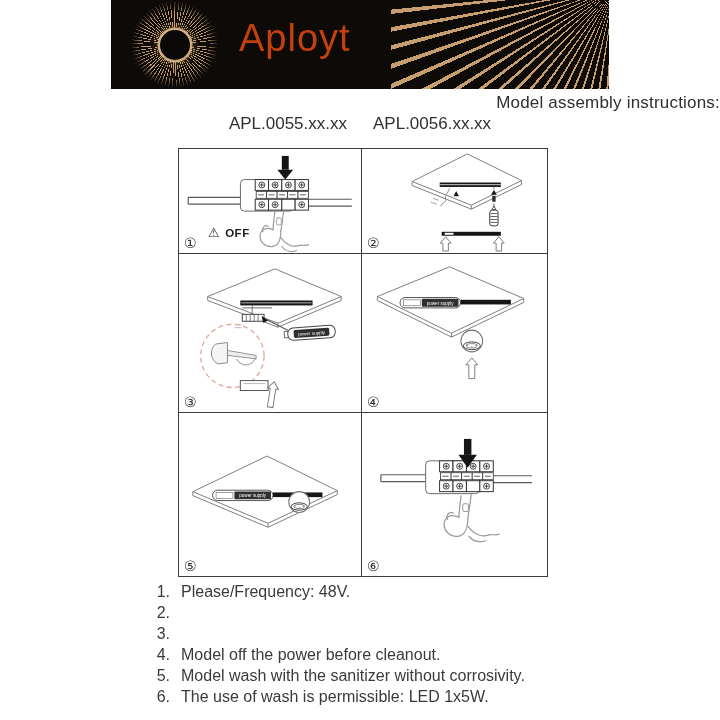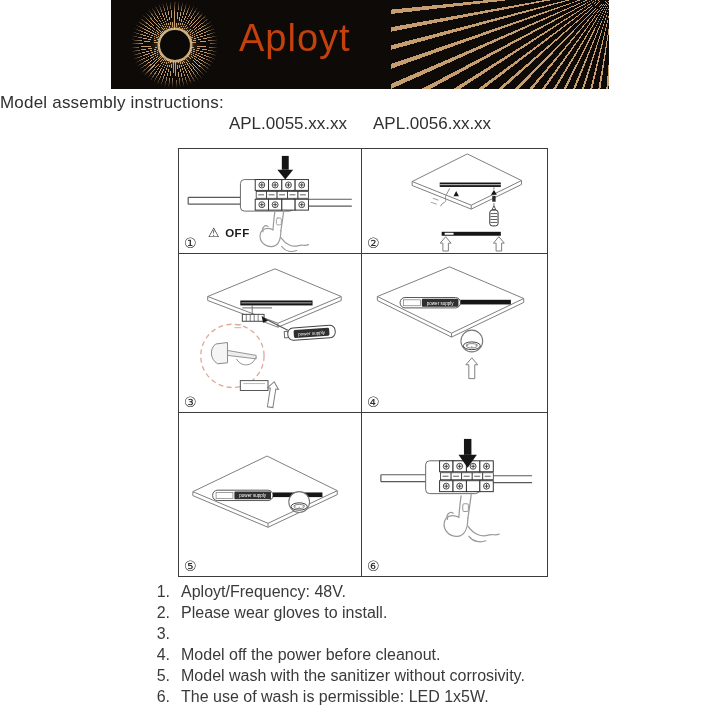--- a/index.html
+++ b/index.html
@@ -11,21 +11,21 @@
     background:repeating-conic-gradient(#c79e6f 0deg 1.4deg, rgba(0,0,0,0) 1.4deg 5.2deg);
     -webkit-mask-image:radial-gradient(circle,#000 52%,transparent 71%);
     mask-image:radial-gradient(circle,#000 52%,transparent 71%);}
   .sunburst::after{content:"";position:absolute;left:50%;top:50%;width:30px;height:30px;transform:translate(-50%,-50%);
     border-radius:50%;background:#0b0907;box-shadow:0 0 0 2.5px rgba(225,190,140,.85),0 0 10px 4px rgba(200,160,110,.35)}
   .brand{position:absolute;left:128px;top:17px;font-size:38px;font-weight:400;color:#c2410c;letter-spacing:1px}
   .banner-rays{position:absolute;right:0;top:0;width:218px;height:89px;
     background:repeating-conic-gradient(from 150deg at 103% -14%, rgba(0,0,0,0) 0deg 3.3deg, #c79e6f 3.3deg 4.4deg)}
 
   
-  .header-text{position:absolute;top:92px;left:0;width:720px;text-align:left;color:#2f2f2f}
+  .header-text{position:absolute;top:92px;left:0;width:720px;text-align:right;color:#2f2f2f}
   .header-title{font-size:17px;font-weight:500;letter-spacing:.2px;line-height:21px}
   .header-models{font-size:17px;font-weight:500;display:flex;justify-content:center;gap:26px;line-height:21px}
 
   
   .grid{position:absolute;left:178px;top:148px;width:370px;height:429px;border:1.6px solid #3c3c3c;box-sizing:border-box;
     display:grid;grid-template-columns:184fr 186fr;grid-template-rows:105fr 160fr 164fr;background:#fff}
   .panel{position:relative;box-sizing:border-box;background:#fff}
   .panel:nth-child(odd){border-right:1.6px solid #3c3c3c}
   .panel:nth-child(-n+4){border-bottom:1.6px solid #3c3c3c}
   .panel svg{position:absolute;inset:0;width:100%;height:100%;display:block}
@@ -315,25 +315,24 @@
           <path d="M104,99 C108,104 114,105 119,103"></path>
         </g>
       </svg>
       <span class="panel-num">⑥</span>
     </div>
   </div>
 
   <div class="instructions">
     <div class="ins-row">
       <span class="ins-num">1.</span>
-      <span>Aployt/Frequency: 48V.</span>
+      <span>Please/Frequency: 48V.</span>
     </div>
     <div class="ins-row">
       <span class="ins-num">2.</span>
-      <span>Please wear gloves to install.</span>
     </div>
     <div class="ins-row">
       <span class="ins-num">3.</span>
     </div>
     <div class="ins-row">
       <span class="ins-num">4.</span>
       <span>Model off the power before cleanout.</span>
     </div>
     <div class="ins-row">
       <span class="ins-num">5.</span>

